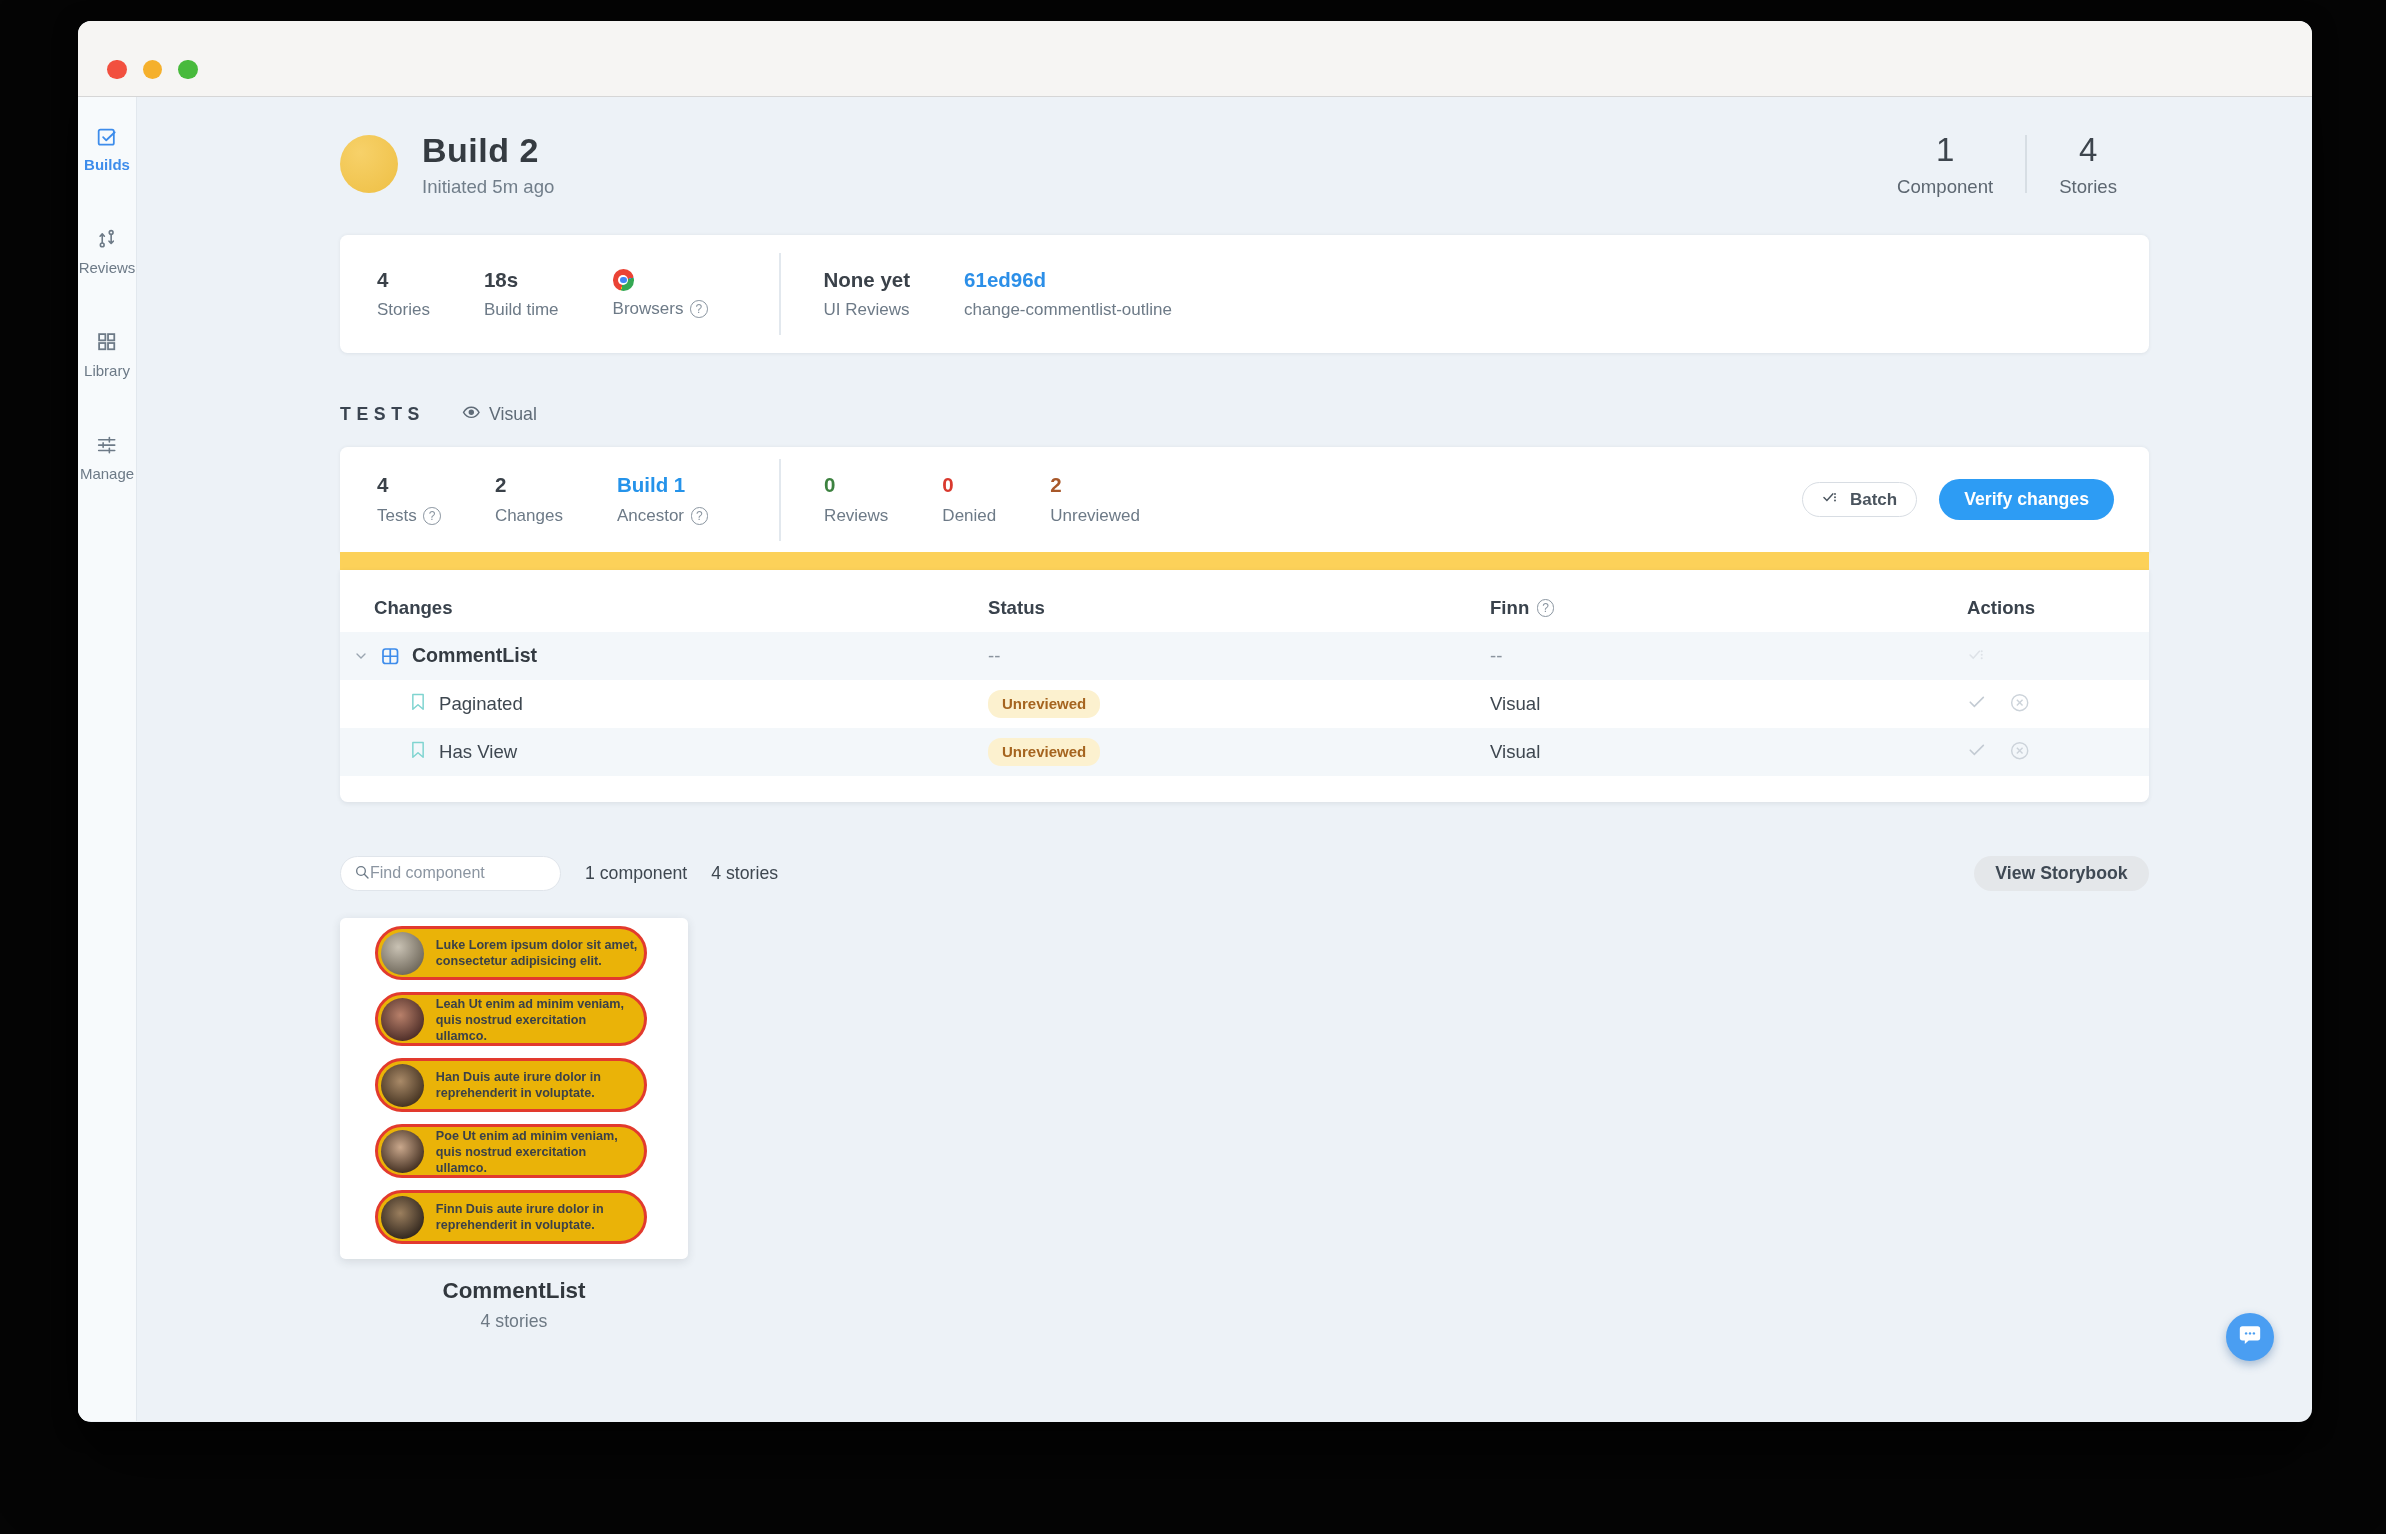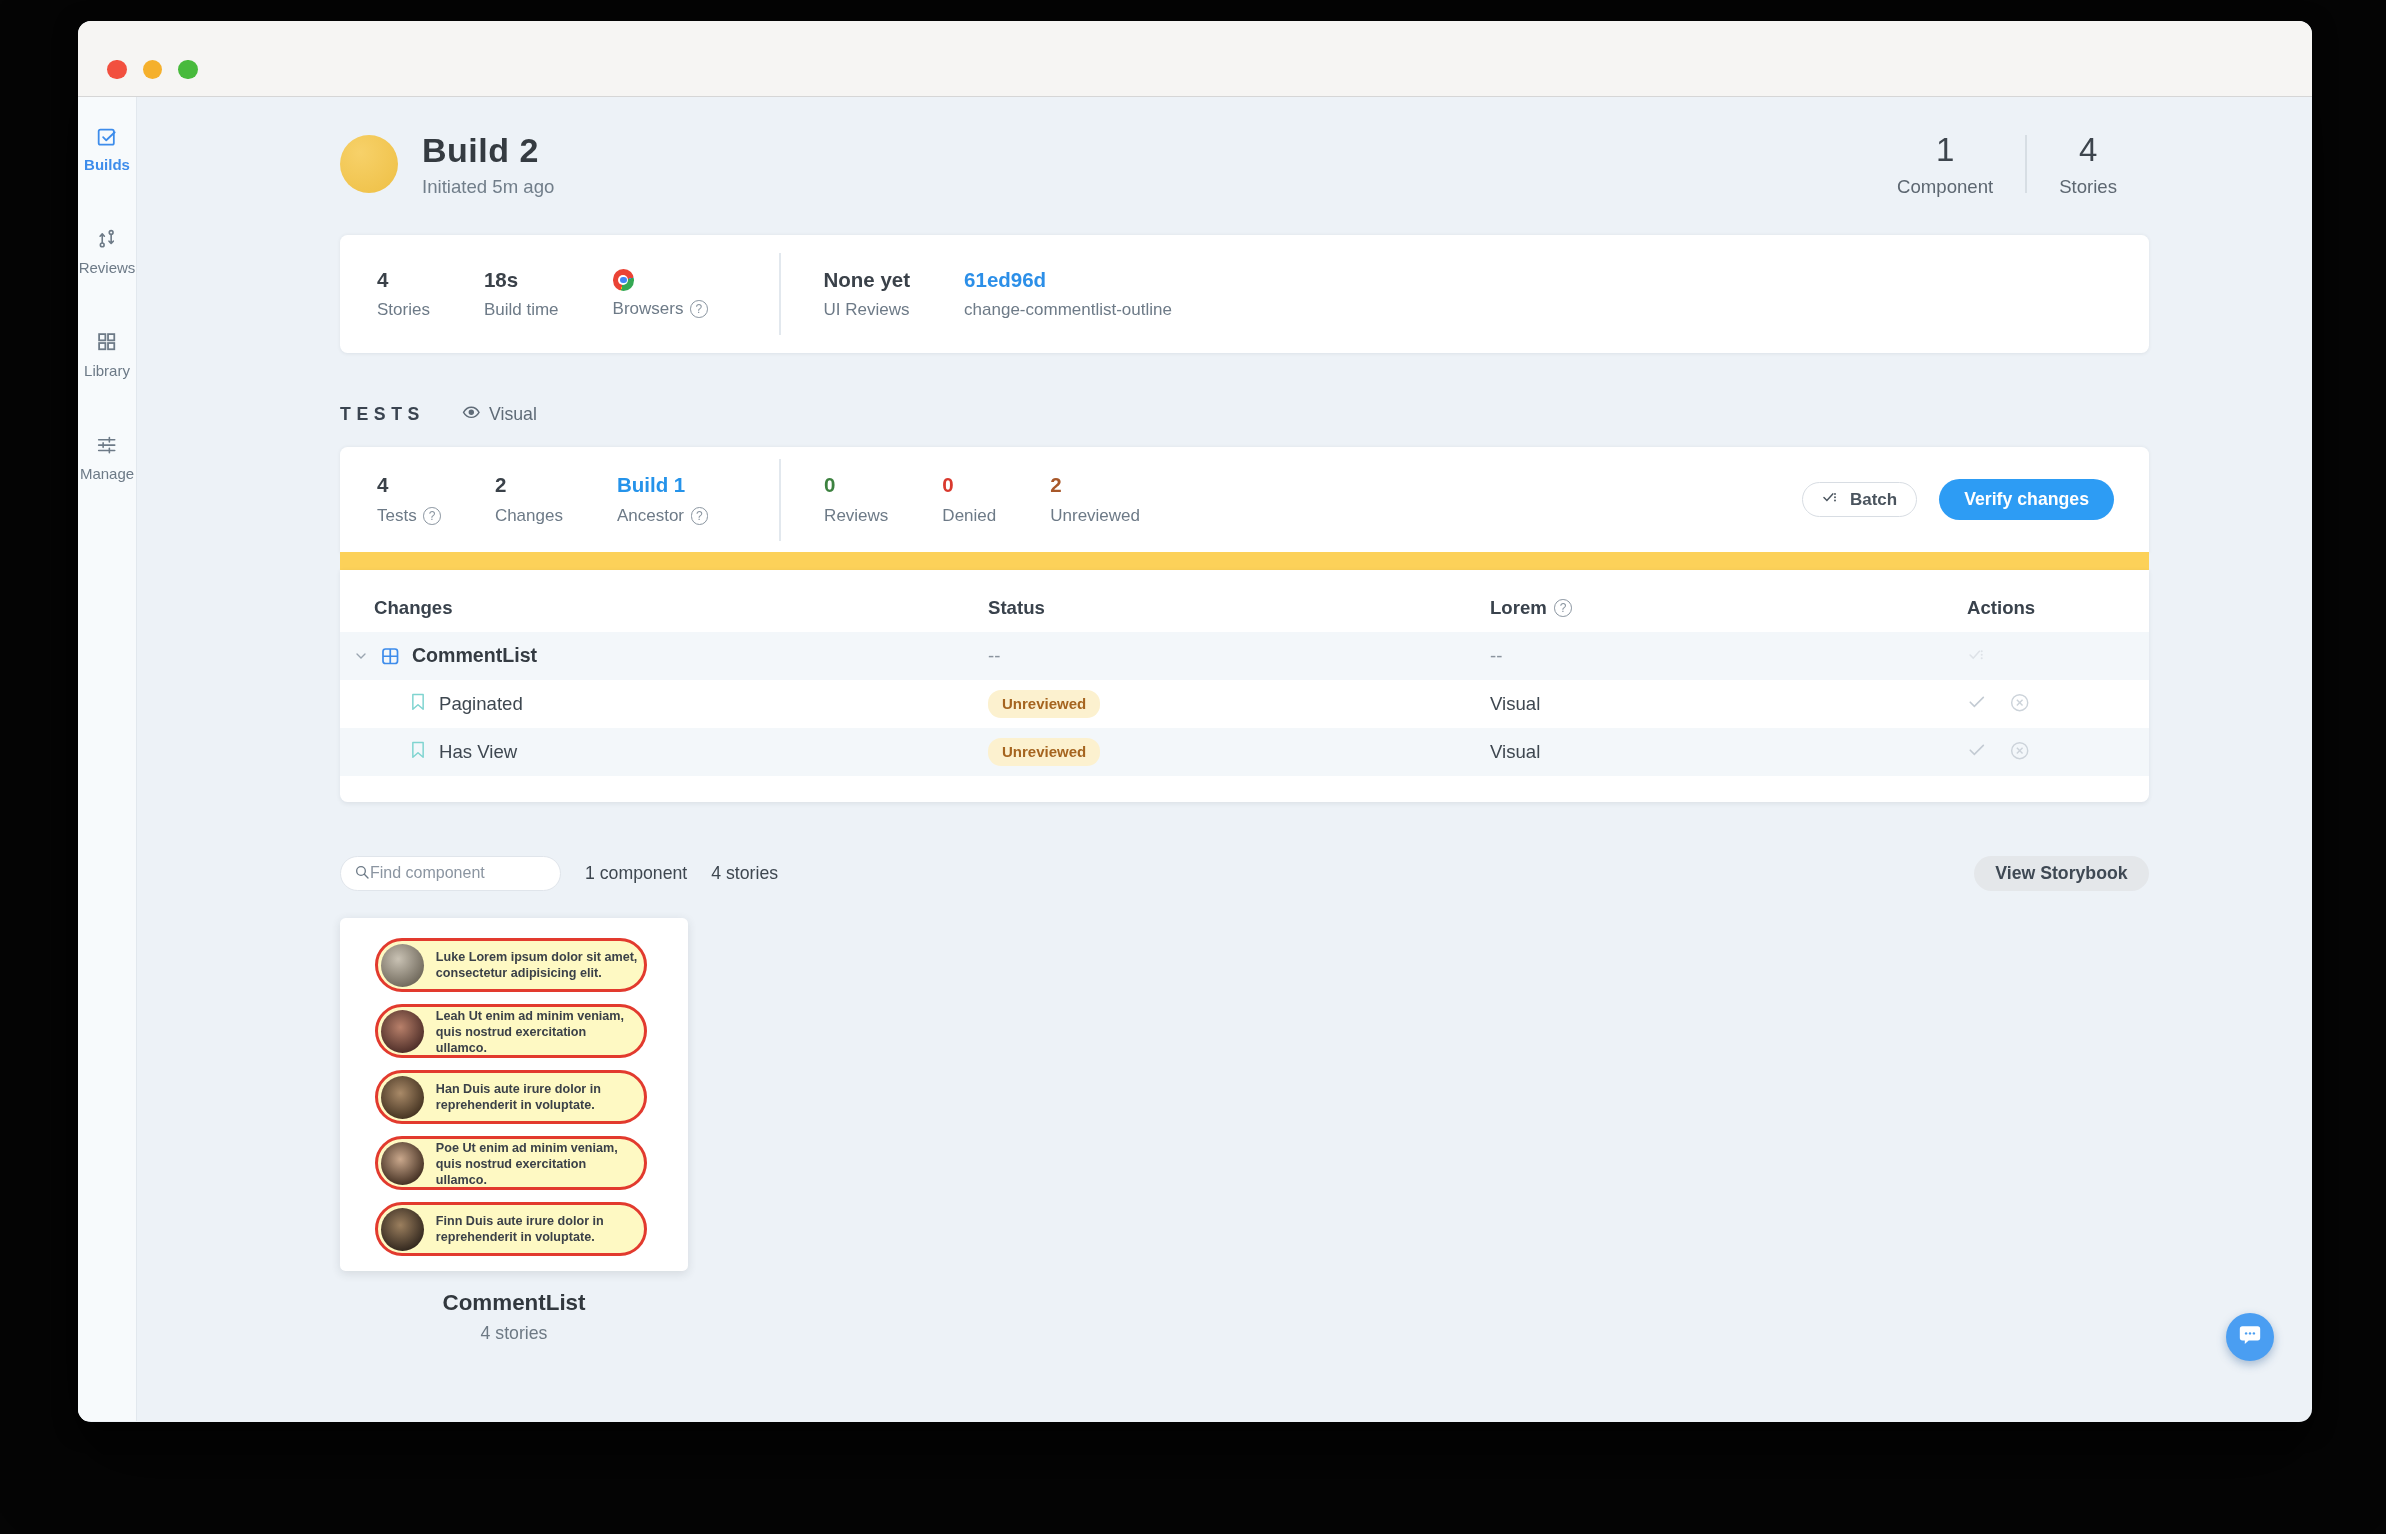--- a/index.html
+++ b/index.html
@@ -96,22 +96,22 @@
   .search-box { width:221px; height:35px; background:#fff; border:1.9px solid #e0e5eb; border-radius:17.7px;
     display:flex; align-items:center; padding:0 13px; gap:0; }
   .search-box input { border:none; outline:none; width:100%; font-size:16px; color:#3e4750; background:transparent; font-family:"Liberation Sans", sans-serif; }
   .search-box input::placeholder { color:#8b95a1; }
   .count-text { font-size:17.7px; color:#3e4750; margin-left:24px; }
   .storybook-btn { margin-left:auto; background:#e4e7ea; border:none; border-radius:17.7px; height:35px; padding:0 21.4px;
     font-size:17.7px; font-weight:bold; color:#3f4954; cursor:pointer; }
 
   .component-card { margin-top:27px; width:348px; background:#fff; border-radius:5.6px; padding:8.4px 0 2.8px 0;
     box-shadow:0 2.8px 9.3px rgba(40,50,60,.12); cursor:pointer; }
-  .comment-item { display:flex; align-items:center; height:54px; margin:12px 41px 12px 35px;
-    border:3.7px solid #e23a2e; border-radius:28px; background:#fef9c3; overflow:hidden; }
+  .comment-item { display:flex; align-items:center; height:54px; margin:0 41px 12px 35px;
+    border:3.7px solid #e23a2e; border-radius:28px; background:#eab308; overflow:hidden; }
   .comment-avatar { width:43px; height:43px; border-radius:50%; margin-left:2.8px; flex:none; }
   .av-luke { background:radial-gradient(circle at 40% 35%, #c9c2b4, #716a5d 75%); }
   .av-leah { background:radial-gradient(circle at 45% 40%, #b8806a, #4a2b26 78%); }
   .av-han  { background:radial-gradient(circle at 45% 40%, #a98a68, #41301f 78%); }
   .av-poe  { background:radial-gradient(circle at 45% 40%, #caa88c, #3e2b1e 78%); }
   .av-finn { background:radial-gradient(circle at 45% 40%, #9b7f5e, #2e241c 78%); }
   .comment-text { font-size:12.6px; font-weight:bold; color:#3b4148; line-height:16px;
     margin-left:12px; padding-right:3.7px; max-height:47px; overflow:hidden; }
 
   .component-label { width:348px; text-align:center; margin-top:18.6px; }
@@ -289,21 +289,21 @@
           </div>
         </div>
 
         <div class="progress-bar"></div>
 
         <div class="table-card">
           <div class="trow thead">
             <div class="tcell-first thead-cell">Changes</div>
             <div class="thead-cell">Status</div>
             <div class="thead-cell">
-              <span>Lorem</span>
+              <span>Finn</span>
                 <span class="help-icon"></span>
             </div>
             <div class="thead-cell">Actions</div>
           </div>
 
           <div class="trow row-shade">
             <div class="tcell-first">
               <span class="chevron">
                 <svg width="16" height="16" viewBox="0 0 24 24" fill="none" stroke="#9aa5b0" stroke-width="2" stroke-linecap="round">
                     <path d="M6 9l6 6 6-6"></path>

